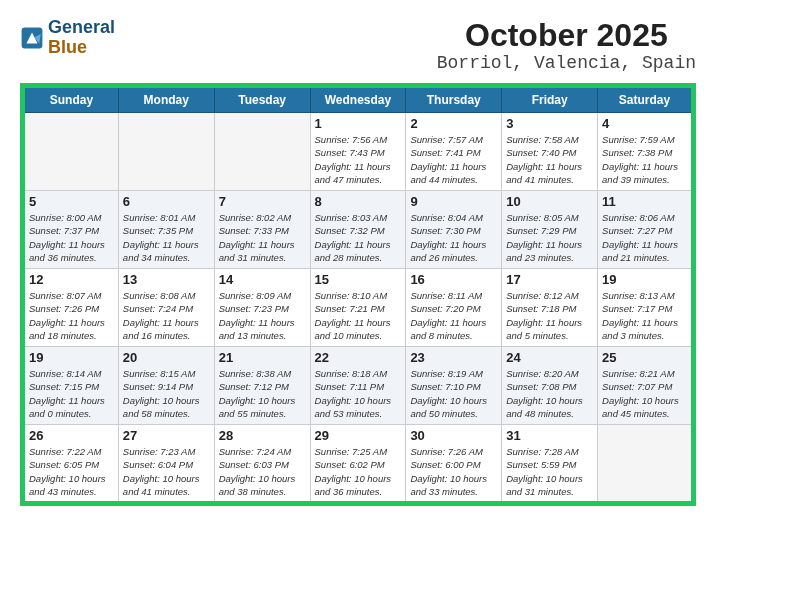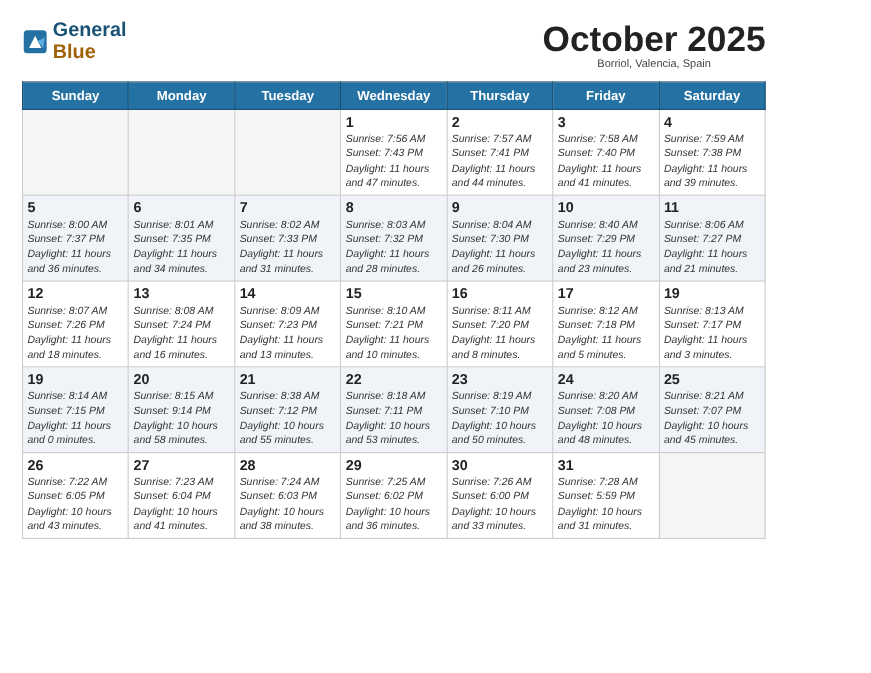--- a/index.html
+++ b/index.html
@@ -40,27 +40,28 @@
     .title-block {
       text-align: center;
     }
     .month-title {
       font-size: 32px;
       font-weight: bold;
       color: #222;
       line-height: 1.1;
     }
     .location {
-      font-size: 10px;
+      font-size: 18px;
       color: #444;
+      font-family: Liberation Mono, monospace;
     }
     .calendar {
       width: 100%;
       border-collapse: collapse;
-      border: 1px solid #22c55e;
+      border: 5px solid #22c55e;
     }
     .calendar th {
       background: #2471a3;
       color: #fff;
       font-size: 12px;
       font-weight: bold;
       text-align: center;
       padding: 5px 2px;
       border: 1px solid #1a5276;
     }
@@ -200,21 +201,21 @@
             <div class="day-number">9</div>
             <div class="day-info">
               <div>Sunrise: 8:04 AM</div>
               <div>Sunset: 7:30 PM</div>
               <div>Daylight: 11 hours and 26 minutes.</div>
             </div>
           </td>
           <td>
             <div class="day-number">10</div>
             <div class="day-info">
-              <div>Sunrise: 8:40 AM</div>
+              <div>Sunrise: 8:05 AM</div>
               <div>Sunset: 7:29 PM</div>
               <div>Daylight: 11 hours and 23 minutes.</div>
             </div>
           </td>
           <td>
             <div class="day-number">11</div>
             <div class="day-info">
               <div>Sunrise: 8:06 AM</div>
               <div>Sunset: 7:27 PM</div>
               <div>Daylight: 11 hours and 21 minutes.</div>

